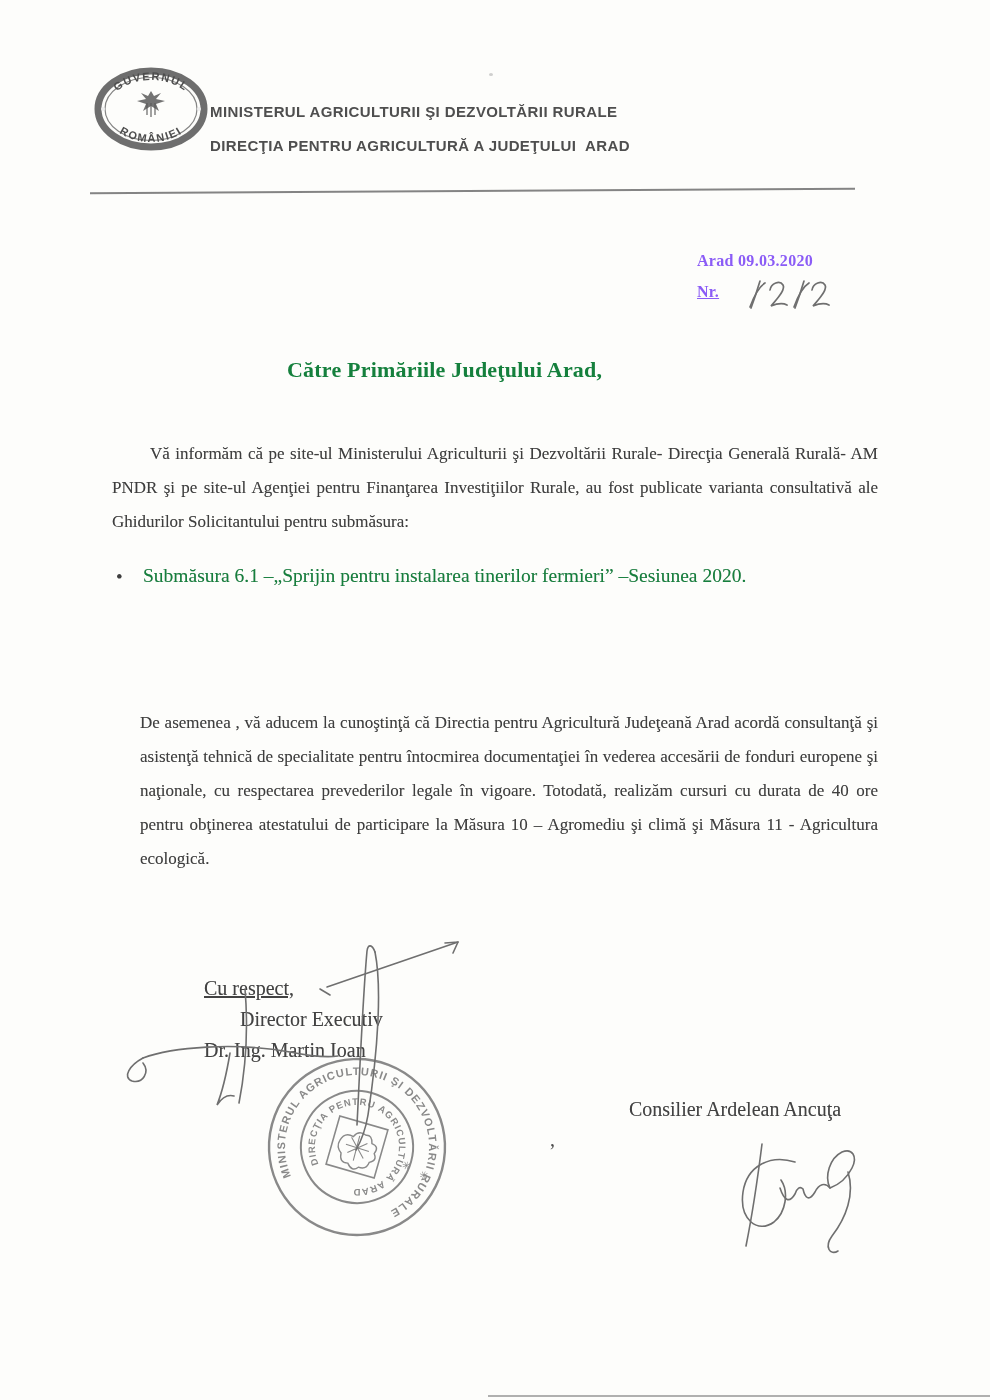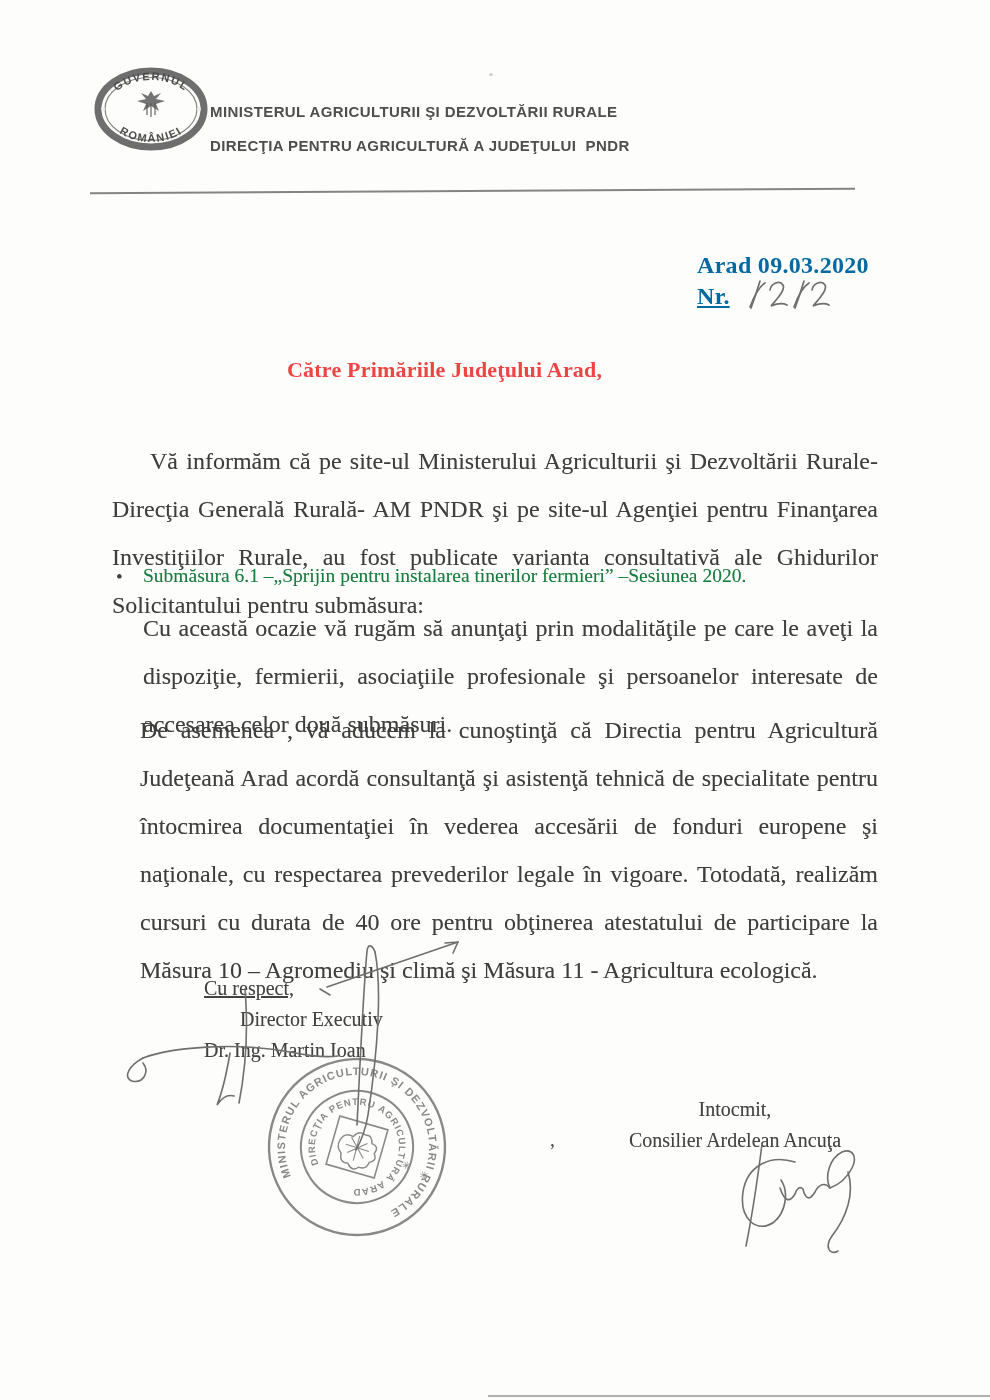--- a/index.html
+++ b/index.html
@@ -7,25 +7,25 @@
     position:relative;width:990px;height:1400px;margin:0 auto;
     background:#fdfdfb;overflow:hidden;
     font-family:"Liberation Serif", serif;color:#3d3d3d;
   }
   .abs{position:absolute;}
   
   .hdr-line{font-family:"Liberation Sans", sans-serif;font-weight:bold;
     font-size:15px;letter-spacing:.4px;color:#4e4e4e;white-space:pre;}
   .rule{height:2px;background:#6e6e6e;transform:rotate(-0.35deg);opacity:.85;}
   
-  .meta-line{font-weight:bold;font-size:24px;color:#0369a1;letter-spacing:.3px;}
+  .meta-line{font-weight:bold;font-size:16px;color:#8b5cf6;letter-spacing:.3px;}
   
-  .title{font-weight:bold;font-size:22px;color:#ef4444;letter-spacing:.2px;}
+  .title{font-weight:bold;font-size:22px;color:#15803d;letter-spacing:.2px;}
   
-  .para{font-size:24px;line-height:48px;text-align:justify;color:#3e3e3e;
+  .para{font-size:17px;line-height:34px;text-align:justify;color:#3e3e3e;
     text-shadow:0 0 .4px rgba(62,62,62,.35);}
   .indent{text-indent:38px;}
   .bullet-dot{font-size:19px;color:#3e3e3e;}
   .bullet-text{font-size:19.5px;color:#15803d;text-shadow:0 0 .4px rgba(62,62,62,.35);}
   
   .sig-line{font-size:20px;line-height:30.5px;color:#424242;
     text-shadow:0 0 .4px rgba(66,66,66,.3);}
   .intocmit{font-size:20px;line-height:31px;color:#424242;text-align:center;
     text-shadow:0 0 .4px rgba(66,66,66,.3);}
   .ink{stroke:#6f6f6f;fill:none;stroke-linecap:round;}
@@ -54,21 +54,21 @@
     <text font-family="Liberation Sans, sans-serif" font-size="11" font-weight="bold" fill="#4d4d4d" letter-spacing="1.5">
       <textPath href="#sealBottom" startOffset="50%" text-anchor="middle">ROMÂNIEI</textPath>
     </text>
     <g>
       <path d="M59,26 l-3,5 l-7,-3 l5,6 l-9,2 l9,3 l-3,7 l8,-5 l8,5 l-3,-7 l9,-3 l-9,-2 l5,-6 l-7,3 z" fill="#5a5a5a" opacity=".85"></path>
       <path d="M55,38 v12 M59,38 v14 M63,38 v12" stroke="#5a5a5a" stroke-width="1.4" opacity=".8"></path>
     </g>
   </svg>
 
   <div class="abs hdr-line" style="left:210px;top:103px;">MINISTERUL AGRICULTURII ŞI DEZVOLTĂRII RURALE</div>
-  <div class="abs hdr-line" style="left:210px;top:137px;">DIRECŢIA PENTRU AGRICULTURĂ A JUDEŢULUI  PNDR</div>
+  <div class="abs hdr-line" style="left:210px;top:137px;">DIRECŢIA PENTRU AGRICULTURĂ A JUDEŢULUI  ARAD</div>
 
   <div class="abs scan-dot" style="left:489px;top:73px;"></div>
 
   <div class="abs rule" style="left:90px;top:190px;width:765px;"></div>
 
   <div class="abs meta-line" style="left:697px;top:252px;">Arad 09.03.2020</div>
   <div class="abs meta-line" style="left:697px;top:283px;text-decoration:underline;">Nr.</div>
   <svg class="abs" style="left:744px;top:279px;" width="90" height="36" viewBox="0 0 90 36" aria-label="1282">
     <g class="ink" stroke-width="1.7" stroke="#777">
       <path d="M6,28 C10,17 16,7 21,4"></path>
@@ -80,21 +80,20 @@
     </g>
   </svg>
 
   <div class="abs title" style="left:287px;top:357px;">Către Primăriile Judeţului Arad,</div>
 
   <div class="abs para indent" style="left:112px;top:437px;width:766px;">Vă informăm că pe site-ul Ministerului Agriculturii şi Dezvoltării Rurale- Direcţia Generală Rurală- AM PNDR şi pe site-ul Agenţiei pentru Finanţarea Investiţiilor Rurale, au fost publicate varianta consultativă ale Ghidurilor Solicitantului pentru submăsura:</div>
 
   <div class="abs bullet-dot" style="left:116px;top:566px;">•</div>
   <div class="abs bullet-text" style="left:143px;top:565px;width:735px;">Submăsura 6.1 –„Sprijin pentru instalarea tinerilor fermieri” –Sesiunea 2020.</div>
 
-  <div class="abs para" style="left:143px;top:604px;width:735px;">Cu această ocazie vă rugăm să anunţaţi prin modalităţile pe care le aveţi la dispoziţie, fermierii, asociaţiile profesionale şi persoanelor interesate de accesarea celor două submăsuri.</div>
 
   <div class="abs para" style="left:140px;top:706px;width:738px;">De asemenea , vă aducem la cunoştinţă că Directia pentru Agricultură Judeţeană Arad acordă consultanţă şi asistenţă tehnică de specialitate pentru întocmirea documentaţiei în vederea accesării de fonduri europene şi naţionale, cu respectarea prevederilor legale în vigoare. Totodată, realizăm cursuri cu durata de 40 ore pentru obţinerea atestatului de participare la Măsura 10 – Agromediu şi climă şi Măsura 11 - Agricultura ecologică.</div>
 
   <div class="abs sig-line" style="left:204px;top:973px;text-decoration:underline;">Cu respect,</div>
   <div class="abs sig-line" style="left:204px;top:1004px;margin-left:36px;">Director Executiv</div>
   <div class="abs sig-line" style="left:204px;top:1035px;">Dr. Ing. Martin Ioan</div>
 
   <svg class="abs" style="left:110px;top:925px;" width="430" height="235" viewBox="0 0 430 235">
     <g class="ink" stroke-width="1.6">
       <path d="M217,62 C255,49 310,30 348,17"></path>
@@ -128,21 +127,20 @@
         <path d="M92,92 q8,-6 14,2 q8,-4 12,4 q6,2 2,10 q6,6 -2,10 q0,8 -8,6 q-6,6 -12,0 q-8,2 -8,-8 q-8,-4 -2,-12 q-2,-8 4,-12" fill="none" stroke="#6d6d6d" stroke-width="1.4"></path>
         <path d="M96,98 l18,16 M112,96 l-16,20 M104,94 l2,24 M94,106 l22,0" stroke="#6d6d6d" stroke-width="1.1"></path>
       </g>
       <text x="138" y="146" font-size="11" fill="#6d6d6d">✳</text>
       <text x="150" y="162" font-size="11" fill="#6d6d6d">✳</text>
     </g>
   </svg>
 
   <div class="abs comma" style="left:550px;top:1128px;">,</div>
   <div class="abs intocmit" style="left:600px;top:1094px;width:270px;">
-    <div>Intocmit,</div>
     <div>Consilier Ardelean Ancuţa</div>
   </div>
 
   <svg class="abs" style="left:700px;top:1142px;" width="195" height="135" viewBox="0 0 195 135">
     <g class="ink" stroke-width="1.6">
       <path d="M62,2 C58,34 52,74 46,104"></path>
       <path d="M95,20 C70,12 47,24 43,50 C39,78 58,92 74,80 C86,70 89,50 81,38"></path>
       <path d="M80,46 C84,58 89,62 95,52 C97,46 100,44 103,47 C105,56 109,60 115,50 C119,42 125,40 130,46"></path>
       <path d="M130,46 C124,34 130,16 142,10 C152,6 158,14 152,26 C147,36 138,43 130,46"></path>
       <path d="M148,30 C155,52 146,76 132,94 C124,105 130,114 138,109"></path>

